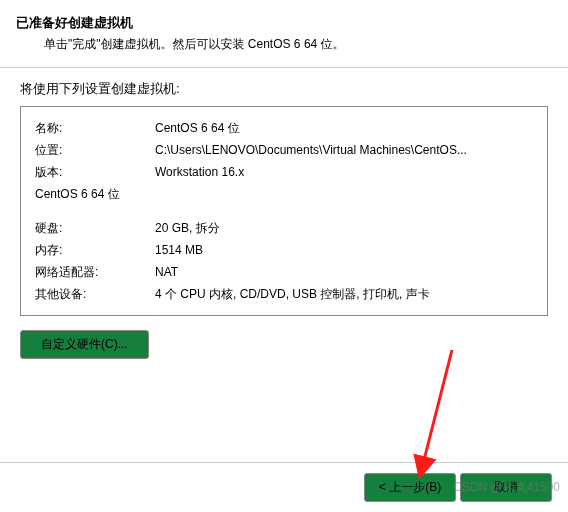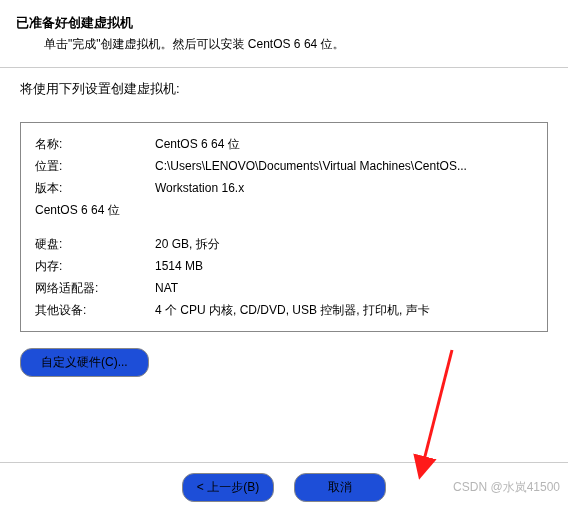--- a/index.html
+++ b/index.html
@@ -29,21 +29,21 @@
   }
   .divider {
     border-top: 1px solid #ccc;
     margin: 6px 0 0 0;
   }
   .section-label {
     padding: 12px 20px 8px 20px;
     font-size: 13px;
   }
   .summary-box {
-    margin: 16px 20px;
+    margin: 0 20px;
     border: 1px solid #888;
     background: #fff;
     padding: 10px 24px 10px 14px;
   }
   .row {
     display: flex;
     line-height: 22px;
   }
   .row .label {
     width: 120px;
@@ -54,37 +54,37 @@
     white-space: nowrap;
     overflow: hidden;
     text-overflow: ellipsis;
   }
   .gap { height: 12px; }
   .customize-row {
     margin: 14px 20px 0 20px;
   }
   .win-btn {
     border: 1px solid #888;
-    background: #1d4ed8;
-    border-radius: 12px;
+    background: #15803d;
+    border-radius: 3px;
     padding: 5px 20px;
     font-size: 12px;
     font-family: inherit;
     cursor: pointer;
   }
   .footer {
     position: absolute;
     left: 0;
     right: 0;
     bottom: 0;
     border-top: 1px solid #ccc;
     padding: 10px 16px;
     display: flex;
-    justify-content: center;
-    gap: 20px;
+    justify-content: flex-end;
+    gap: 4px;
     background: #fff;
   }
   .footer .win-btn {
     min-width: 92px;
     padding: 5px 8px;
   }
   .arrow-svg {
     position: absolute;
     left: 0; top: 0;
     width: 568px; height: 512px;

